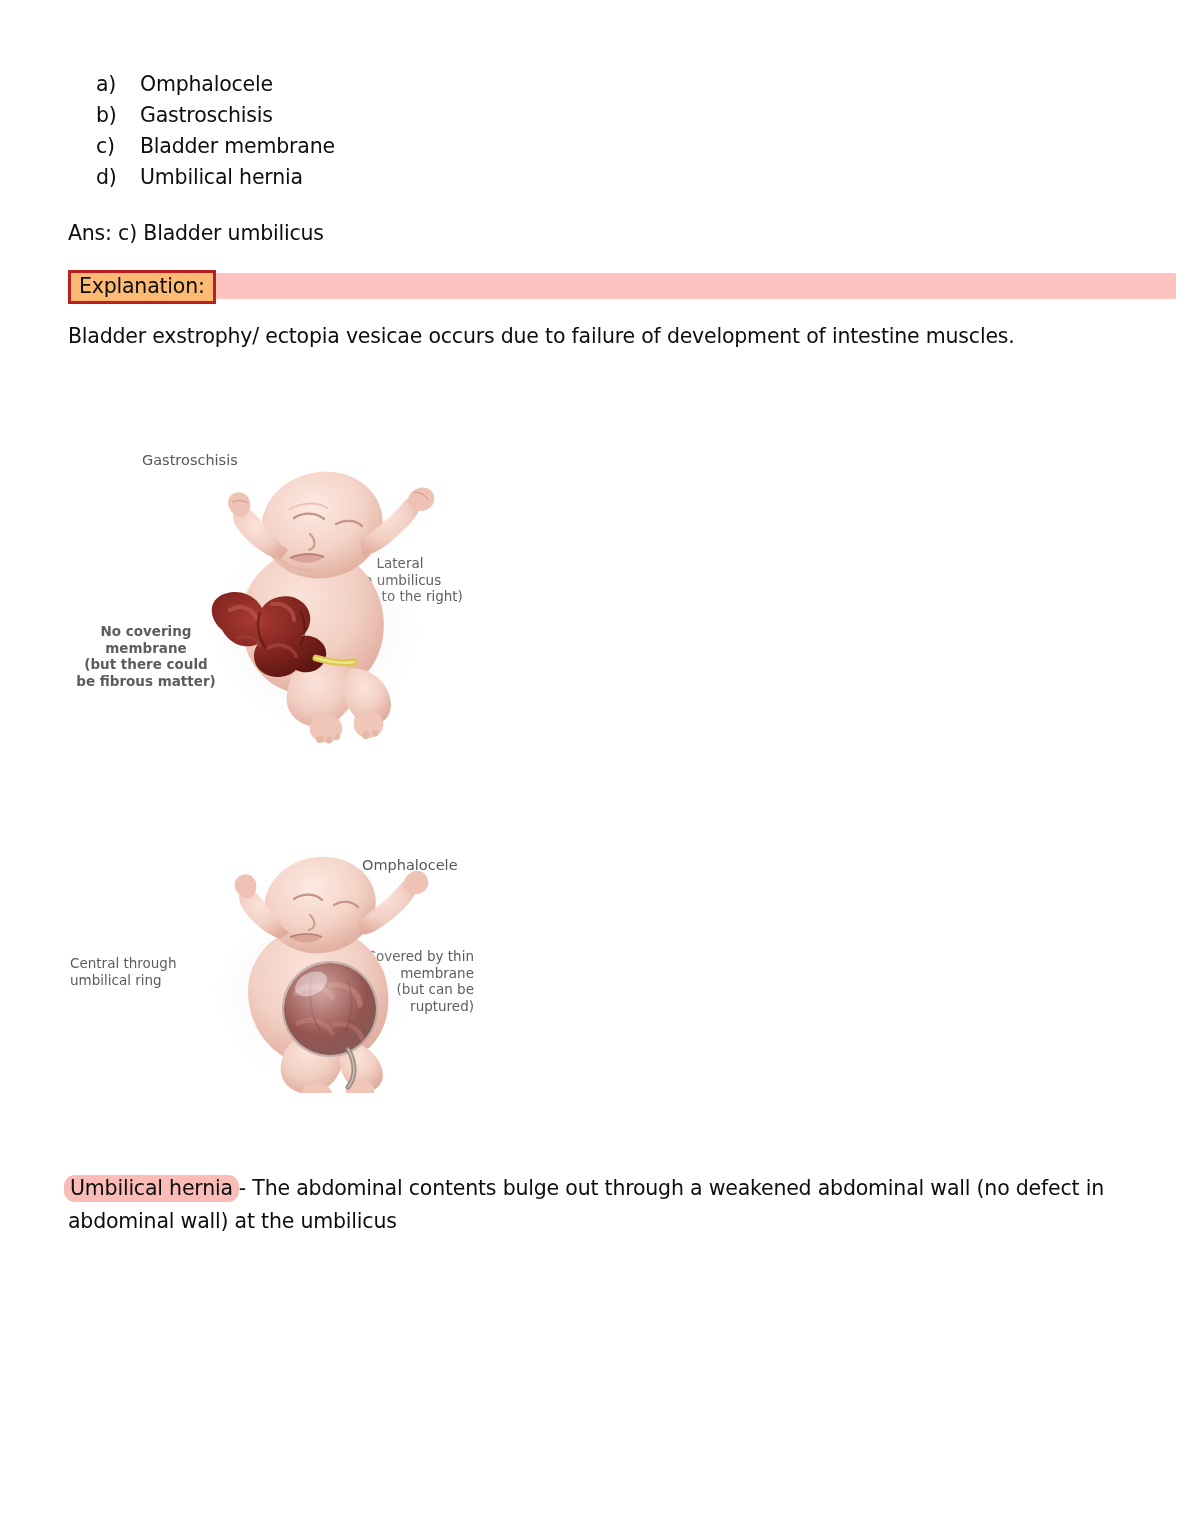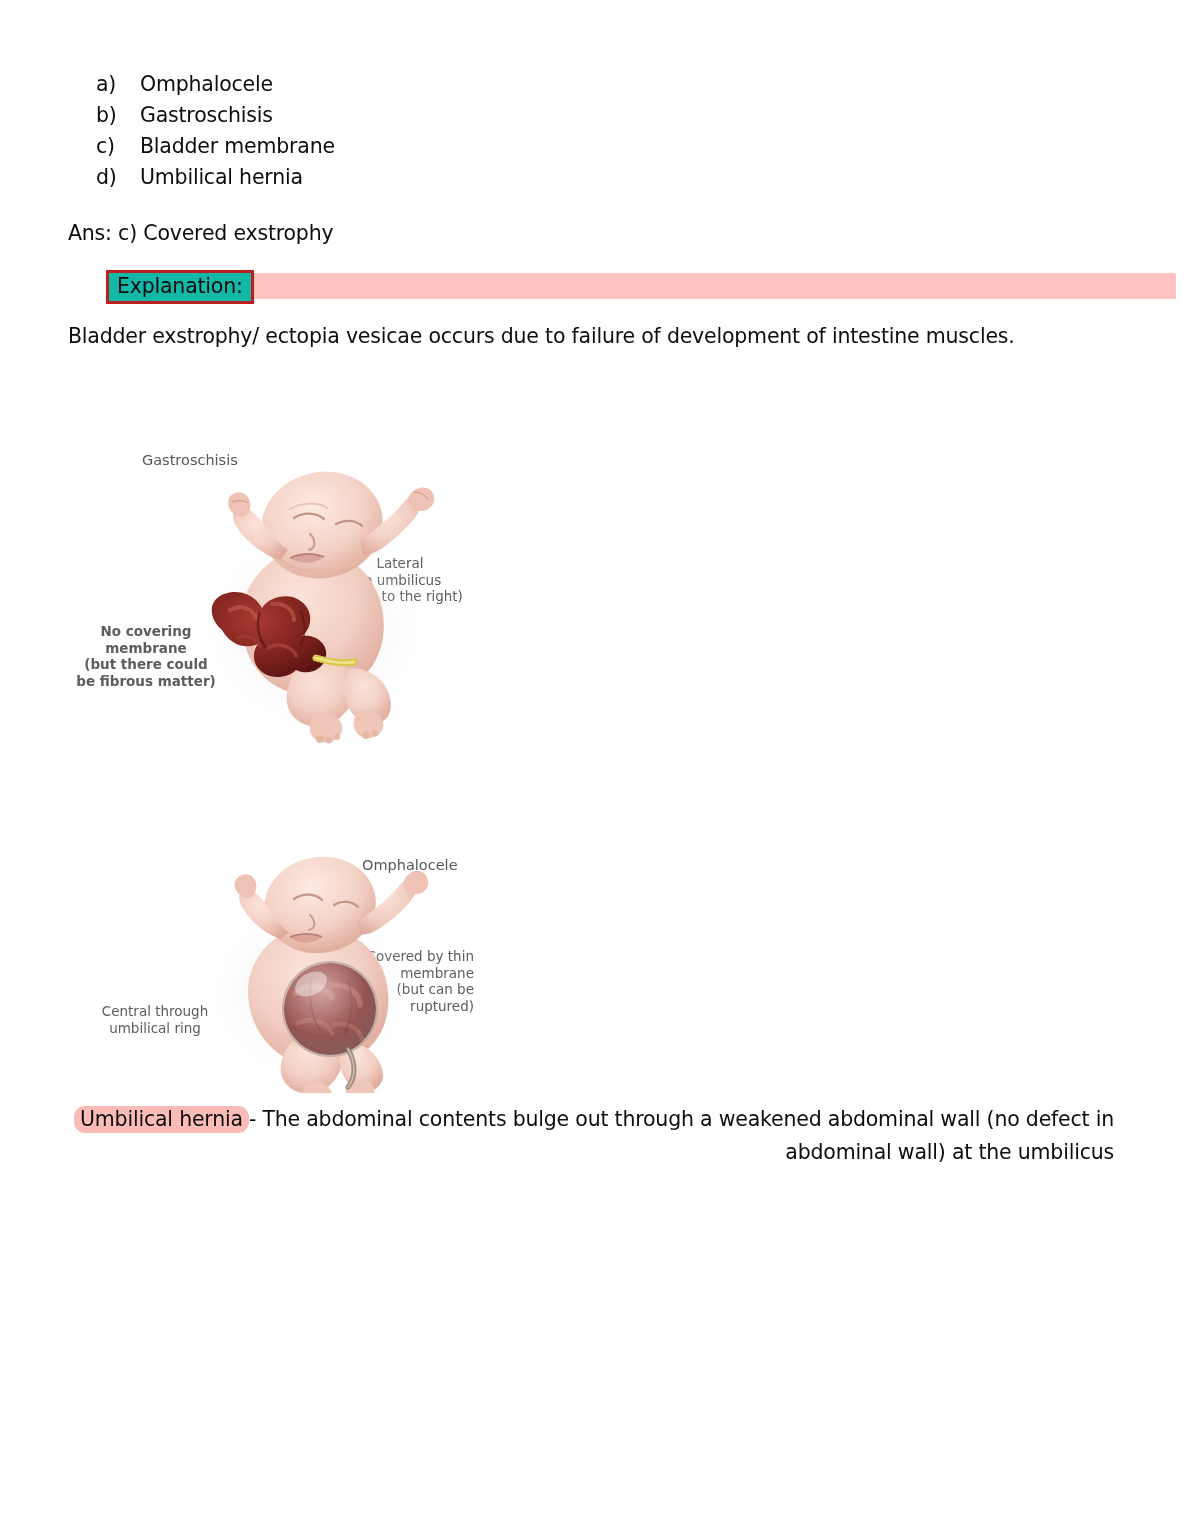--- a/index.html
+++ b/index.html
@@ -66,45 +66,44 @@
     right: 0; height: 26px;
     background: #fcc3c0;
     border-radius: 14px 2px 2px 14px;
   }
   .expl-box {
     position: absolute;
     left: 0; top: 0;
     height: 34px;
     padding: 1px 8px 3px 8px;
     border: 3px solid #bb1f1f;
-    background: #14b8a6;
+    background: #fdba74;
     display: flex;
     align-items: center;
     z-index: 2;
-    margin-left: 38px;
   }
   .expl-box span { font-size: 20.5px; line-height: 1; }
 
   
   .para {
     position: absolute;
     left: 68px;
     width: 1046px;
   }
   .hl {
     background: #fbbcb8;
     border-radius: 11px;
     padding: 1px 6px 2px 6px;
     margin-left: -4px;
   }
 
   .p-bladder { top: 320px; }
   .p-gastro  { top: 371px; }
   .p-omph    { top: 770px; }
-  .p-umb     { top: 1103px; text-align: right; }
+  .p-umb     { top: 1172px; }
 
   
   .figure { position: absolute; }
   .fig-label {
     position: absolute;
     font-family: "DejaVu Sans", sans-serif;
     font-size: 13.5px;
     line-height: 1.24;
     color: #5c5c60;
     white-space: pre-line;
@@ -136,21 +135,21 @@
     <li>
       <span class="opt-marker">c)</span>
       <span class="opt-label">Bladder membrane</span>
     </li>
     <li>
       <span class="opt-marker">d)</span>
       <span class="opt-label">Umbilical hernia</span>
     </li>
   </ul>
 
-  <div class="ans hw">Ans: c) Covered exstrophy</div>
+  <div class="ans hw">Ans: c) Bladder umbilicus</div>
 
   <div class="expl-band">
     <div class="expl-bar"></div>
     <div class="expl-box hw">
       <span>Explanation:</span>
     </div>
   </div>
 
   <div class="para hw p-bladder">Bladder exstrophy/ ectopia vesicae occurs due to failure of development of intestine muscles.</div>
 
@@ -259,21 +258,21 @@
         <path d="M152 196 C166 200 180 202 190 200" fill="none" stroke="#efe38c" stroke-width="2.6" stroke-linecap="round"></path>
       </svg>
     </div>
   </div>
 
 
   <div class="figure" id="figure-omphalocele">
 
     <div class="fig-label fig-title" style="left:300px; top:12px;">Omphalocele</div>
 
-    <div class="fig-label" style="left:8px; top:110px; text-align:center; width:170px;margin-top:48px;">Central through
+    <div class="fig-label" style="left:8px; top:110px; text-align:left; width:170px;">Central through
 umbilical ring</div>
 
     <div class="fig-label" style="left:262px; top:103px; text-align:right; width:150px;">Covered by thin
 membrane
 (but can be
 ruptured)</div>
 
     <div class="baby" style="left:118px; top:8px;">
       <svg width="260" height="240" viewBox="0 0 260 240">
         <defs>

